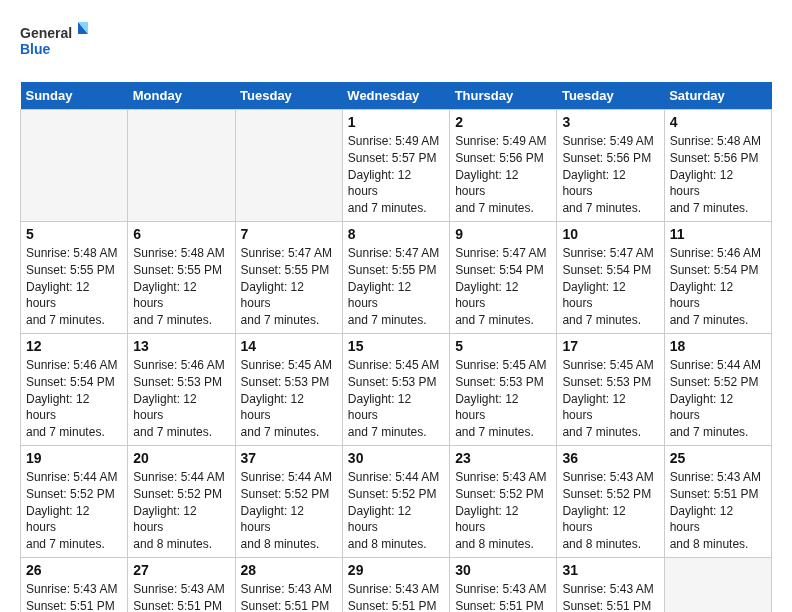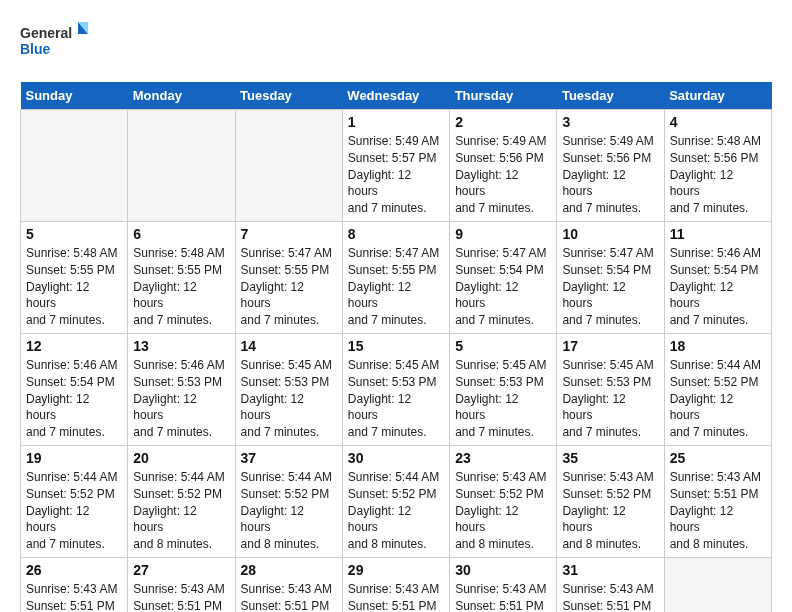--- a/index.html
+++ b/index.html
@@ -267,21 +267,21 @@
 and 8 minutes.</div>
         </td>
         <td>
           <div class="day-num">23</div>
           <div class="cell-text" style="white-space: pre-line;">Sunrise: 5:43 AM
 Sunset: 5:52 PM
 Daylight: 12 hours
 and 8 minutes.</div>
         </td>
         <td>
-          <div class="day-num">35</div>
+          <div class="day-num">36</div>
           <div class="cell-text" style="white-space: pre-line;">Sunrise: 5:43 AM
 Sunset: 5:52 PM
 Daylight: 12 hours
 and 8 minutes.</div>
         </td>
         <td>
           <div class="day-num">25</div>
           <div class="cell-text" style="white-space: pre-line;">Sunrise: 5:43 AM
 Sunset: 5:51 PM
 Daylight: 12 hours

